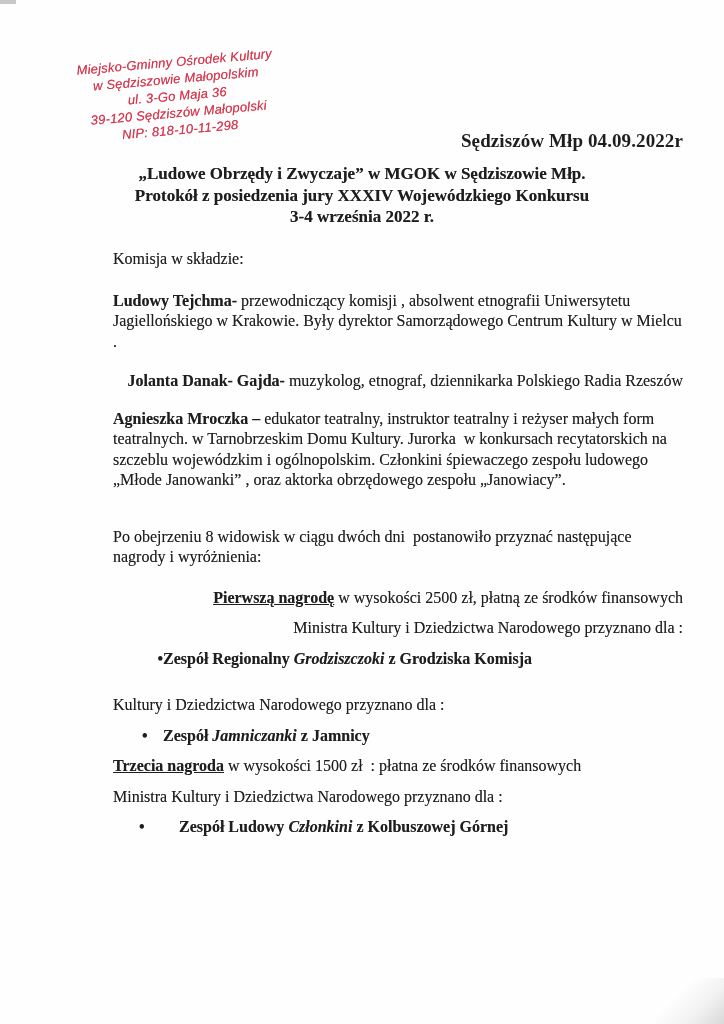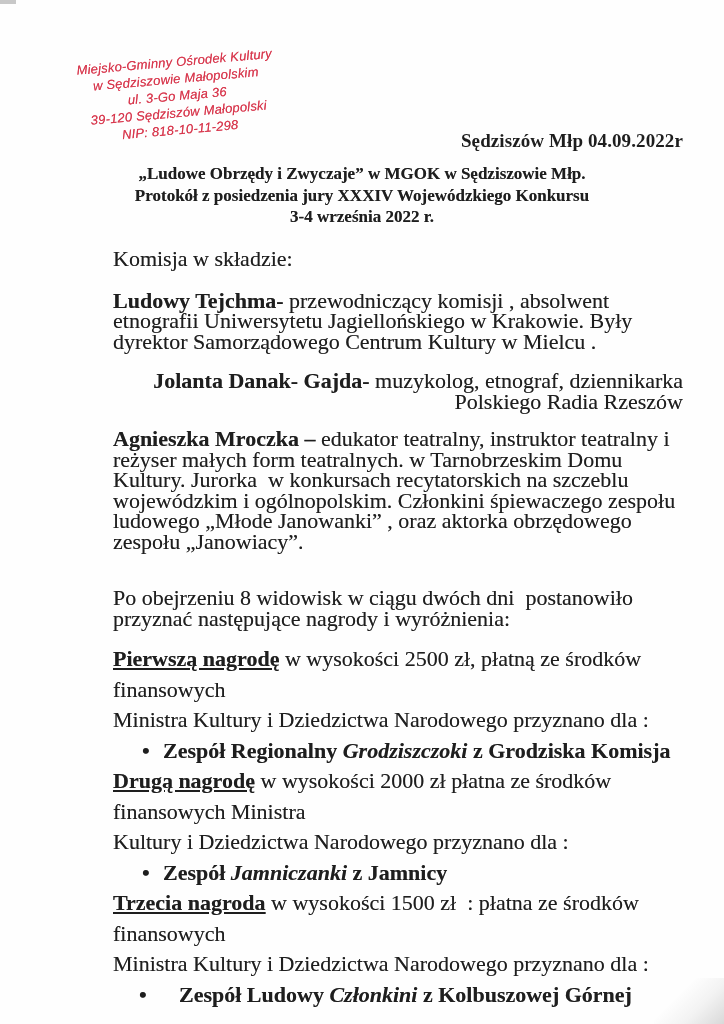--- a/index.html
+++ b/index.html
@@ -28,34 +28,34 @@
     position:absolute;top:130px;right:41px;
     font-weight:bold;font-size:19px;letter-spacing:.1px;
   }
   .doc-title{
     position:absolute;left:0;right:0;top:163px;
     text-align:center;font-weight:bold;font-size:17px;line-height:21.5px;
     text-shadow:0 0 .5px rgba(20,20,20,.55);
   }
   .body-text{
     position:absolute;left:113px;top:249px;width:570px;
-    font-size:22px;line-height:20.5px;
+    font-size:16px;line-height:20.5px;
     text-shadow:0 0 .5px rgba(30,30,30,.5);
   }
   .body-text p{margin:0;white-space:pre-wrap;}
   .komisja{margin-bottom:21px !important;}
   .member-1{margin-bottom:19px !important;}
   .member-2{margin-bottom:17px !important;text-align:right;}
   .member-3{margin-bottom:36px !important;}
   .intro{margin-bottom:15px !important;}
   .member-name{font-weight:bold;}
   .award{line-height:30.5px;}
   .award .line{white-space:pre-wrap;}
   .award-heading{font-weight:bold;text-decoration:underline;}
-  .award-gap{margin-bottom:0;}
+  .award-gap{margin-bottom:16px;text-align:right;}
   .bullet-row{display:flex;font-weight:bold;}
   .bullet-marker{margin-left:29px;width:21px;flex:0 0 auto;}
   .bullet-row.wide .bullet-marker{margin-left:26px;width:40px;}
   .species{font-style:italic;}
 </style>
 </head>
 <body>
 
 <div class="page">
 
@@ -93,21 +93,20 @@
     <div class="award award-gap">
       <div class="line"><span class="award-heading">Pierwszą nagrodę</span><span> w wysokości 2500 zł, płatną ze środków finansowych</span></div>
       <div class="line">Ministra Kultury i Dziedzictwa Narodowego przyznano dla :</div>
       <div class="bullet-row">
         <span class="bullet-marker">•</span>
         <span><span>Zespół Regionalny </span><span class="species">Grodziszczoki</span><span> z Grodziska Komisja</span></span>
       </div>
     </div>
 
     <div class="award">
-      <div class="line"><span class="award-heading">Drugą nagrodę</span><span> w wysokości 2000 zł płatna ze środków finansowych Ministra</span></div>
       <div class="line">Kultury i Dziedzictwa Narodowego przyznano dla :</div>
       <div class="bullet-row">
         <span class="bullet-marker">•</span>
         <span><span>Zespół </span><span class="species">Jamniczanki</span><span> z Jamnicy</span></span>
       </div>
     </div>
 
     <div class="award">
       <div class="line"><span class="award-heading">Trzecia nagroda</span><span> w wysokości 1500 zł  : płatna ze środków finansowych</span></div>
       <div class="line">Ministra Kultury i Dziedzictwa Narodowego przyznano dla :</div>

